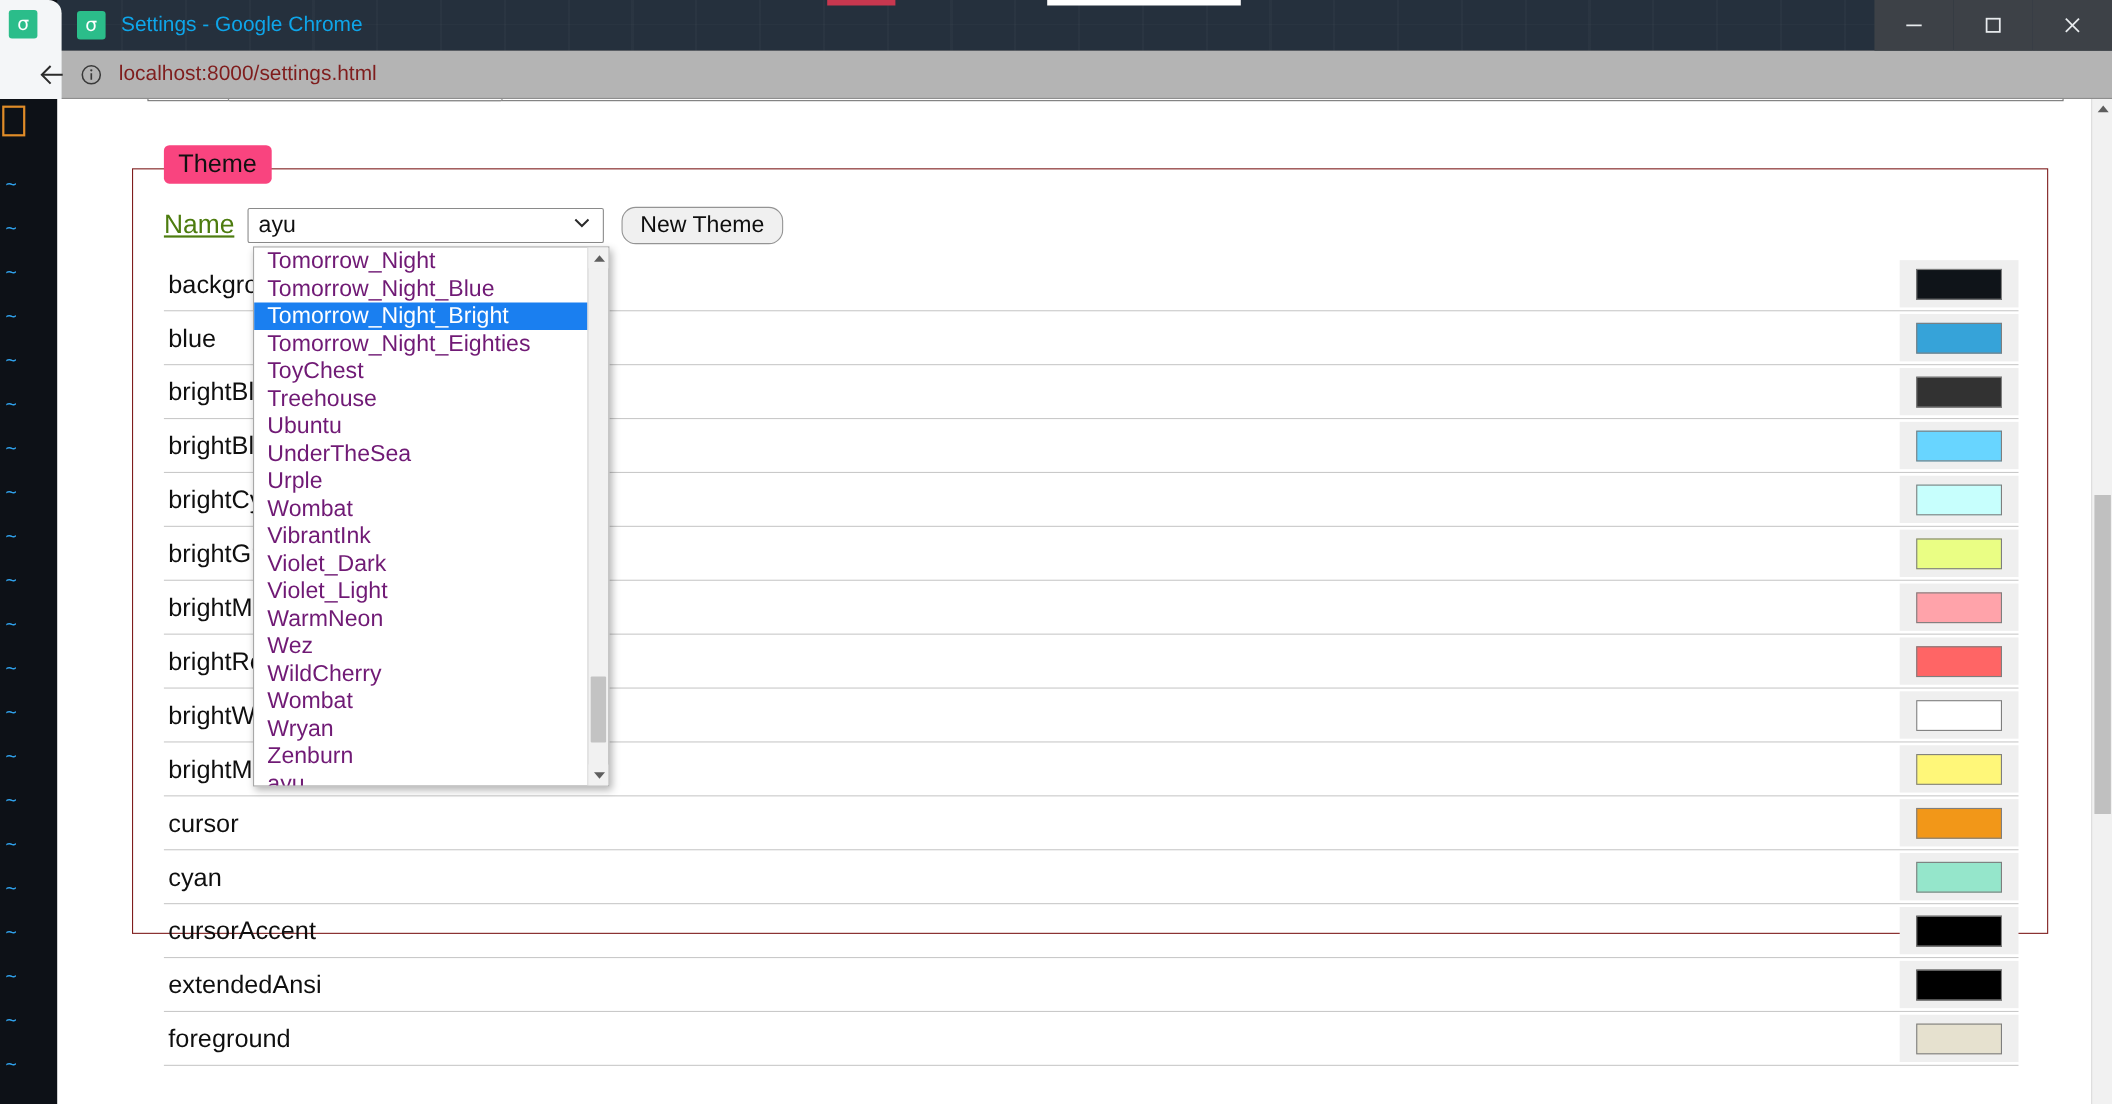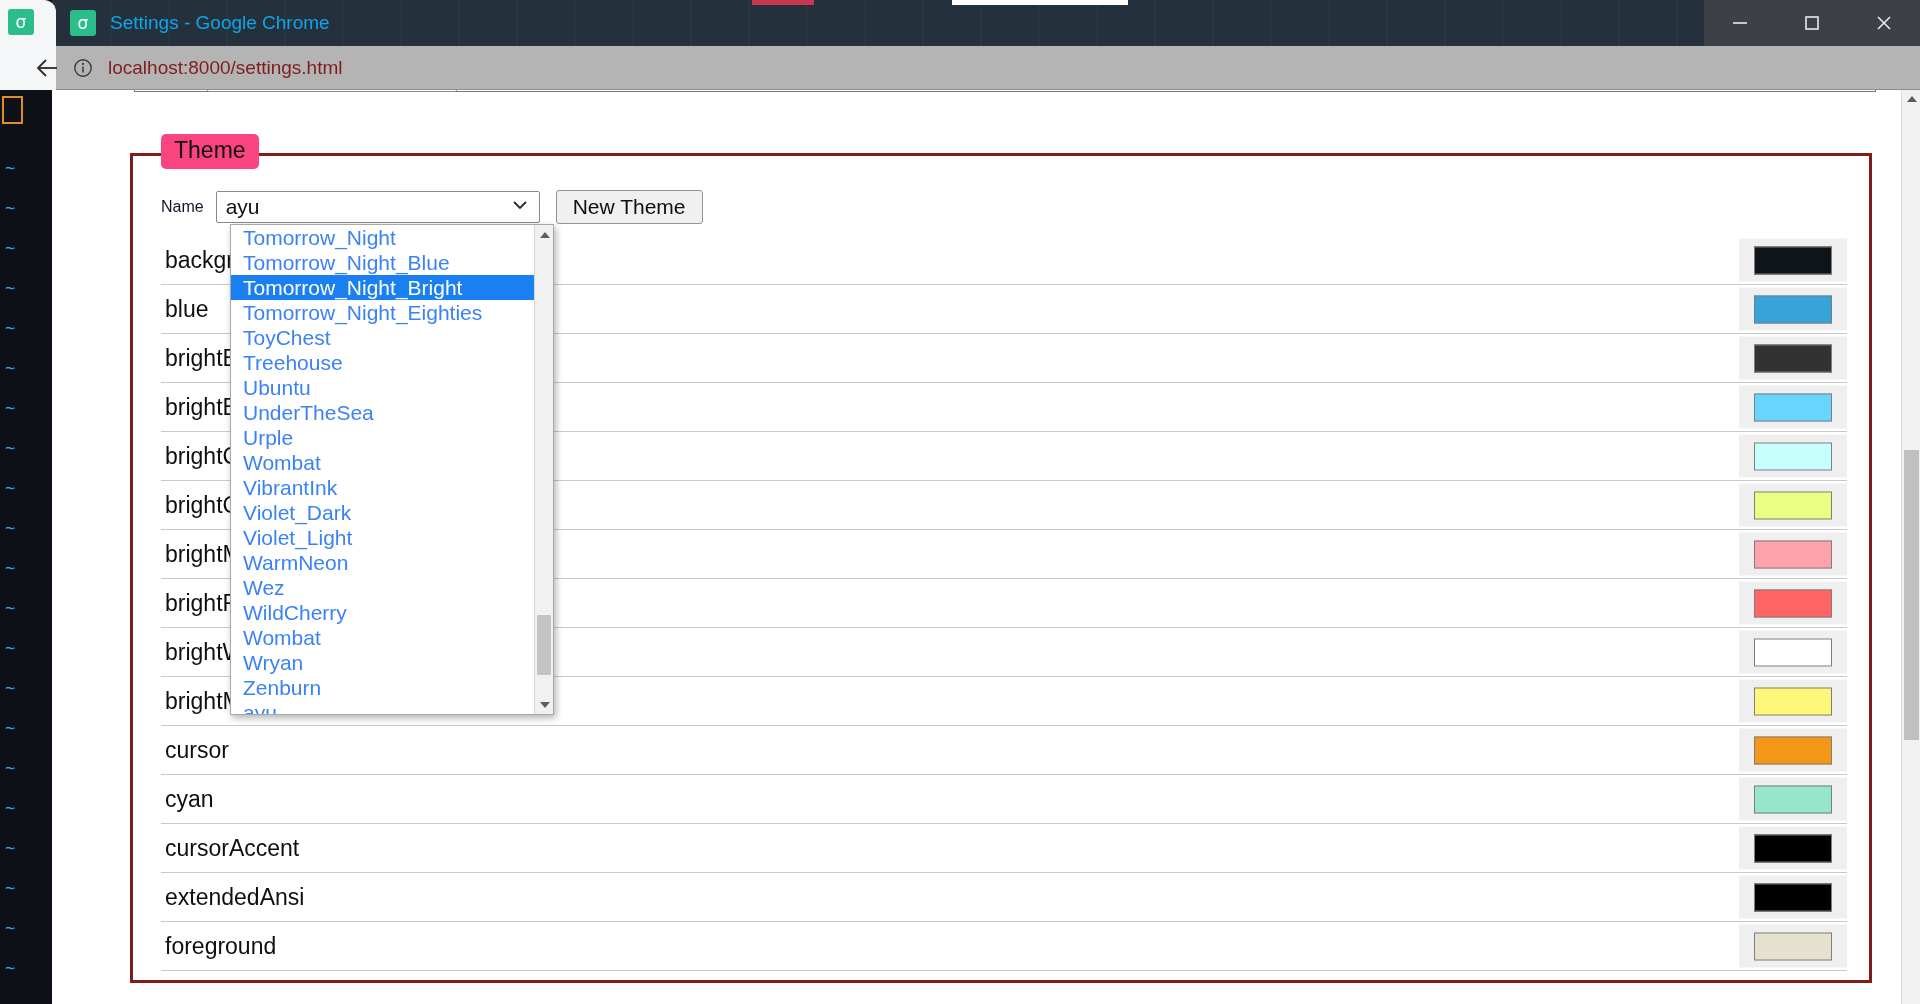--- a/index.html
+++ b/index.html
@@ -174,46 +174,47 @@
     left: 155px; top: -24px;
     width: 250px; height: 26px;
     border: 1px solid #8d8d8d;
     background: #ffffff;
     border-radius: 2px;
   }
 
   
   #theme-fieldset {
     position: absolute;
-    left: 78px; top: 63px;
+    left: 68px; top: 63px;
     width: 1742px;
-    height: 830px;
-    border: 3px solid #7f1d1d;
+    height: 696px;
+    border: 1px solid #7f1d1d;
   }
   #theme-legend {
     position: absolute;
     left: 28px; top: -22px;
     background: #f9447f;
     color: #111111;
     font-size: 23px;
     padding: 4px 13px 6px 13px;
     border-radius: 5px;
     line-height: 1.1;
   }
 
   
   #name-row {
     position: absolute;
     left: 28px; top: 34px;
     display: flex; align-items: center;
     height: 34px;
   }
   #name-label {
-    font-size: 16px;
-    color: #0f172a;
+    font-size: 24px;
+    color: #4d7c0f;
+    text-decoration: underline;
   }
   #theme-select {
     margin-left: 12px;
     width: 324px; height: 32px;
     border: 1px solid #8a8a8a;
     background: #ffffff;
     border-radius: 2px;
     position: relative;
     display: flex; align-items: center;
   }
@@ -226,21 +227,21 @@
     position: absolute;
     right: 10px; top: 50%;
     transform: translateY(-50%);
     color: #2a2a2a;
   }
   #new-theme-button {
     margin-left: 16px;
     height: 34px;
     padding: 15px 16px;
     border: 1px solid #949494;
-    border-radius: 3px;
+    border-radius: 13px;
     background: #f0f0f0;
     font-size: 21px;
     color: #0e0e0e;
     display: flex; align-items: center;
     font-family: "Liberation Sans", sans-serif;
     cursor: default;
   }
 
   
   #rows {
@@ -287,21 +288,21 @@
   }
   #dropdown-list {
     position: absolute;
     left: 0; top: 0;
     width: 305px;
   }
   .dd-item {
     height: 25px;
     line-height: 25px;
     font-size: 21px;
-    color: #3b82f6;
+    color: #701a75;
     padding-left: 12px;
     white-space: nowrap;
   }
   .dd-item.selected {
     background: #1a7ff0;
     color: #ffffff;
   }
   
   #dd-scroll {
     position: absolute;

